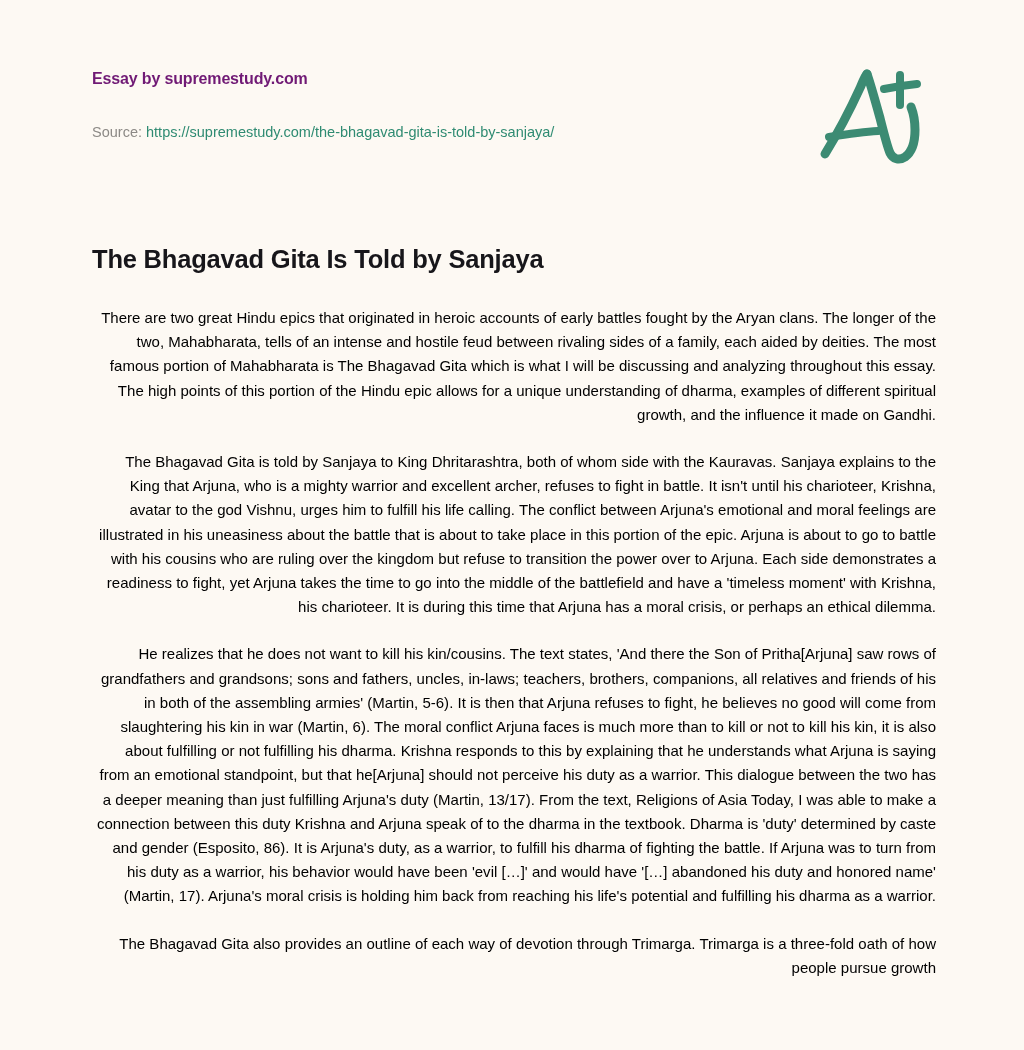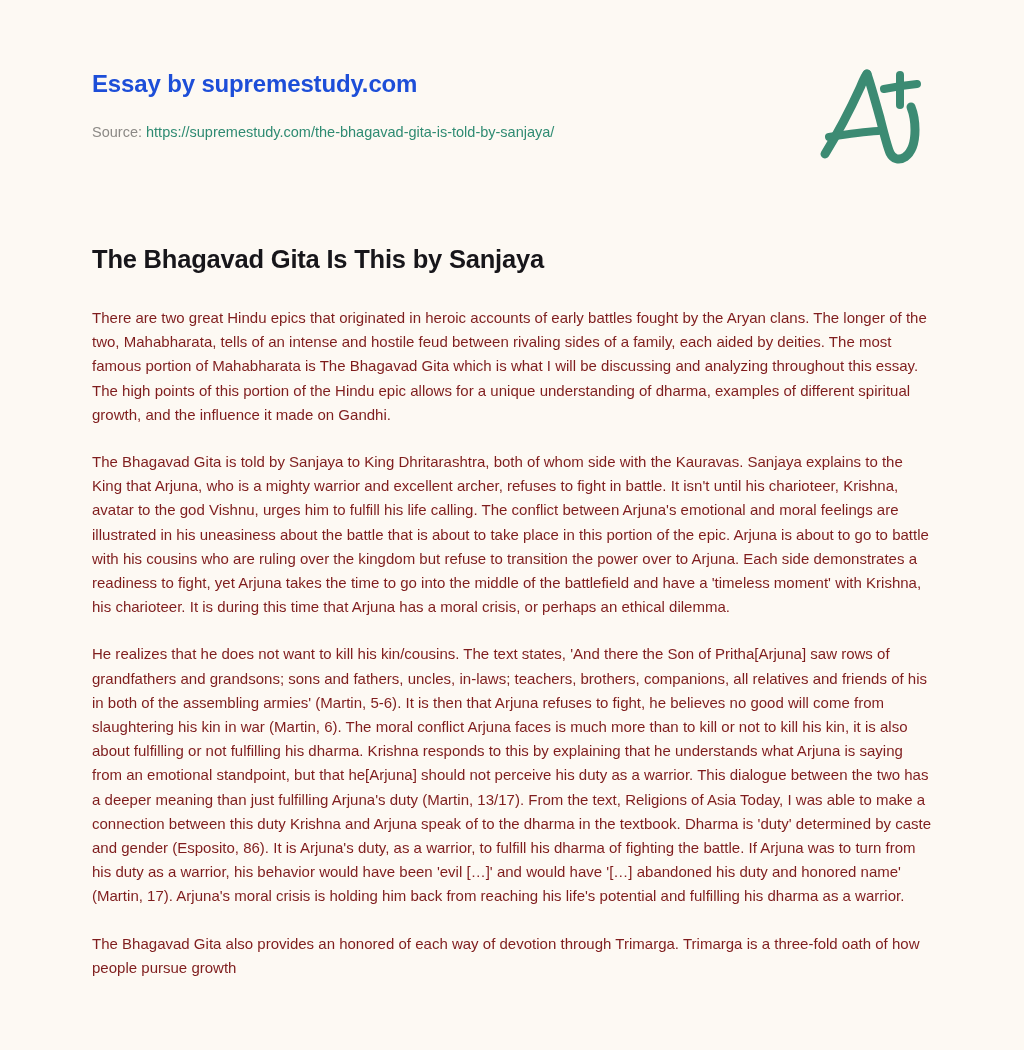--- a/index.html
+++ b/index.html
@@ -29,24 +29,24 @@
     left: 0;
     top: 0;
     width: 1024px;
     height: 200px;
   }
 
   .byline {
     position: absolute;
     left: 92px;
     top: 70px;
-    font-size: 24px;
+    font-size: 16px;
     font-weight: bold;
     letter-spacing: -0.15px;
-    color: #1d4ed8;
+    color: #701a75;
     white-space: nowrap;
   }
 
   .source-line {
     position: absolute;
     left: 92px;
     top: 123px;
     font-size: 14.5px;
     white-space: nowrap;
     line-height: 18px;
@@ -88,22 +88,22 @@
     letter-spacing: -0.2px;
     color: #17161a;
     margin: 0 0 31px 0;
     line-height: 32px;
   }
 
   .body-text p {
     margin: 12px 0 23px 0;
     font-size: 15px;
     line-height: 24.2px;
-    color: #7f1d1d;
-    text-align: left;
+    color: #000000;
+    text-align: right;
     letter-spacing: 0.01px;
   }
   .body-text p:last-child {
     margin-bottom: 0;
   }
 </style>
 </head>
 <body>
 
 <div class="page">
@@ -133,24 +133,24 @@
 
           <path d="M72 31 C 82 29, 95 27, 105 26" stroke-width="8"></path>
         </g>
       </svg>
     </div>
 
   </div>
 
   <div class="article">
 
-    <h1 class="doc-title">The Bhagavad Gita Is This by Sanjaya</h1>
+    <h1 class="doc-title">The Bhagavad Gita Is Told by Sanjaya</h1>
 
     <div class="body-text">
       <p>There are two great Hindu epics that originated in heroic accounts of early battles fought by the Aryan clans. The longer of the two, Mahabharata, tells of an intense and hostile feud between rivaling sides of a family, each aided by deities. The most famous portion of Mahabharata is The Bhagavad Gita which is what I will be discussing and analyzing throughout this essay. The high points of this portion of the Hindu epic allows for a unique understanding of dharma, examples of different spiritual growth, and the influence it made on Gandhi.</p>
       <p>The Bhagavad Gita is told by Sanjaya to King Dhritarashtra, both of whom side with the Kauravas. Sanjaya explains to the King that Arjuna, who is a mighty warrior and excellent archer, refuses to fight in battle. It isn't until his charioteer, Krishna, avatar to the god Vishnu, urges him to fulfill his life calling. The conflict between Arjuna's emotional and moral feelings are illustrated in his uneasiness about the battle that is about to take place in this portion of the epic. Arjuna is about to go to battle with his cousins who are ruling over the kingdom but refuse to transition the power over to Arjuna. Each side demonstrates a readiness to fight, yet Arjuna takes the time to go into the middle of the battlefield and have a 'timeless moment' with Krishna, his charioteer. It is during this time that Arjuna has a moral crisis, or perhaps an ethical dilemma.</p>
       <p>He realizes that he does not want to kill his kin/cousins. The text states, 'And there the Son of Pritha[Arjuna] saw rows of grandfathers and grandsons; sons and fathers, uncles, in-laws; teachers, brothers, companions, all relatives and friends of his in both of the assembling armies' (Martin, 5-6). It is then that Arjuna refuses to fight, he believes no good will come from slaughtering his kin in war (Martin, 6). The moral conflict Arjuna faces is much more than to kill or not to kill his kin, it is also about fulfilling or not fulfilling his dharma. Krishna responds to this by explaining that he understands what Arjuna is saying from an emotional standpoint, but that he[Arjuna] should not perceive his duty as a warrior. This dialogue between the two has a deeper meaning than just fulfilling Arjuna's duty (Martin, 13/17). From the text, Religions of Asia Today, I was able to make a connection between this duty Krishna and Arjuna speak of to the dharma in the textbook. Dharma is 'duty' determined by caste and gender (Esposito, 86). It is Arjuna's duty, as a warrior, to fulfill his dharma of fighting the battle. If Arjuna was to turn from his duty as a warrior, his behavior would have been 'evil […]' and would have '[…] abandoned his duty and honored name' (Martin, 17). Arjuna's moral crisis is holding him back from reaching his life's potential and fulfilling his dharma as a warrior.</p>
-      <p>The Bhagavad Gita also provides an honored of each way of devotion through Trimarga. Trimarga is a three-fold oath of how people pursue growth</p>
+      <p>The Bhagavad Gita also provides an outline of each way of devotion through Trimarga. Trimarga is a three-fold oath of how people pursue growth</p>
     </div>
 
   </div>
 
 </div>
 
 </body></html>

